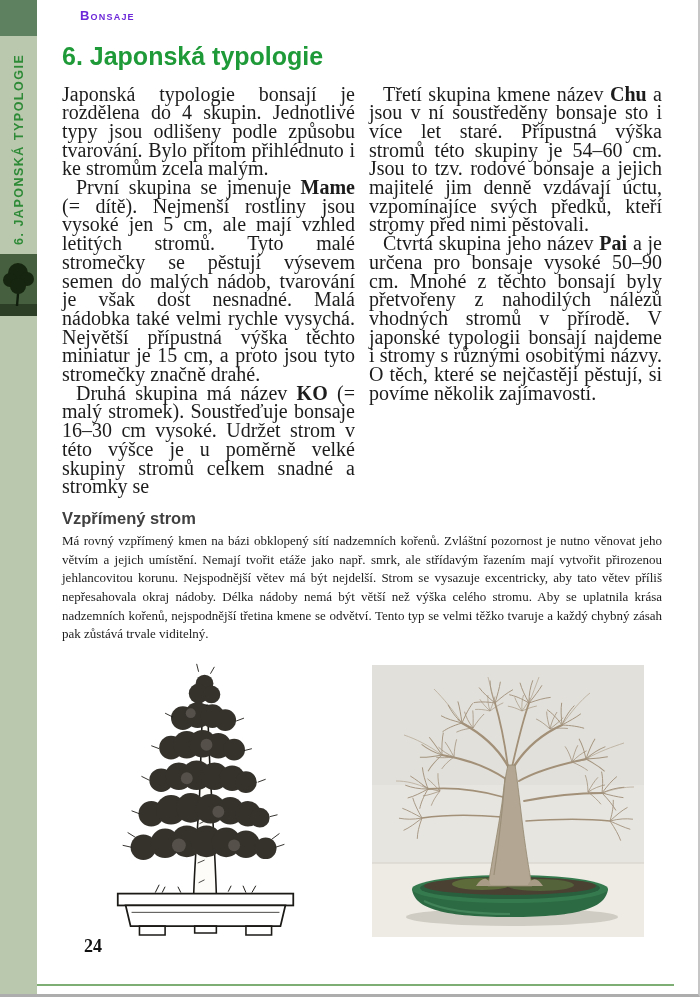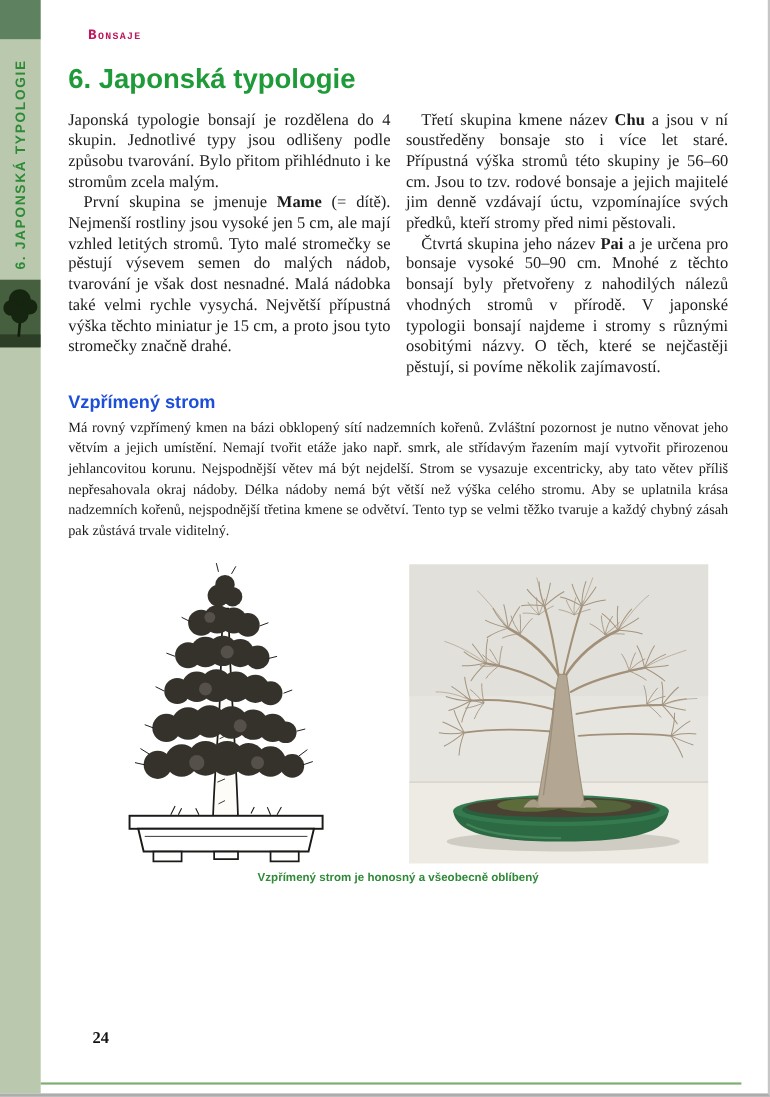--- a/index.html
+++ b/index.html
@@ -16,53 +16,53 @@
     position:absolute;left:0;top:34px;width:37px;height:230px;
     writing-mode:vertical-rl;transform:rotate(180deg);
     font-family:"Liberation Sans", sans-serif;font-weight:bold;font-size:12.5px;
     letter-spacing:1.5px;color:#2f8a38;display:flex;align-items:center;justify-content:center;
     white-space:nowrap;
   }
   .sidebar-thumb{position:absolute;left:0;top:254px;width:37px;height:62px;display:block;}
   
   .content{position:absolute;left:62px;top:0;width:600px;}
   .running-header{
-    margin-top:24px;font-family:Liberation Mono, monospace;font-variant:small-caps;
-    font-weight:bold;font-size:13px;letter-spacing:1.2px;color:#be185d;padding-left:18px;
+    margin-top:8px;font-family:Liberation Sans, sans-serif;font-variant:small-caps;
+    font-weight:bold;font-size:13px;letter-spacing:1.2px;color:#6d28d9;padding-left:18px;
   }
   .chapter-title{
     margin:20px 0 0 0;font-family:"Liberation Sans", sans-serif;font-weight:bold;
     font-size:25px;color:#1f9a38;line-height:1.1;
   }
   .columns{display:flex;gap:14px;margin-top:14px;}
   .col{flex:1;min-width:0;}
   .body-text p{
-    margin:0;font-size:15px;line-height:18.7px;text-align:justify;hyphens:auto;
+    margin:0;font-size:20px;line-height:18.7px;text-align:justify;hyphens:auto;
   }
   .body-text p.indent{text-indent:14px;}
   .body-text b{font-weight:bold;}
   .section-heading{
     margin:13px 0 4px 0;font-family:"Liberation Sans", sans-serif;font-weight:bold;
-    font-size:16.5px;color:#1d4ed8;
+    font-size:16.5px;color:#404040;
   }
   .section-paragraph{
     margin:0;font-size:13px;line-height:18.7px;text-align:justify;hyphens:auto;
   }
   
   .figure-row{
     margin-top:12px;display:flex;justify-content:space-between;align-items:flex-end;
     padding-left:34px;padding-right:18px;
   }
   .figure-caption{
     margin-top:7px;text-align:center;font-family:"Liberation Sans", sans-serif;
     font-weight:bold;font-size:10.5px;color:#2f8a38;
   }
   
   .page-number{
-    position:absolute;left:84px;top:936px;font-weight:bold;font-size:15px;color:#111;
+    position:absolute;left:84px;top:936px;font-weight:bold;font-size:18px;color:#111;
     font-family:"Liberation Serif", serif;
   }
   .footer-rule{position:absolute;left:37px;right:24px;top:984px;height:2px;background:#7fae75;}
 </style>
 </head>
 <body>
 
 <div class="page">
 
   <div class="chapter-square"></div>
@@ -81,23 +81,24 @@
   <div class="content">
 
     <div class="running-header">Bonsaje</div>
 
     <h1 class="chapter-title">6. Japonská typologie</h1>
 
     <div class="columns body-text">
       <div class="col">
         <p><span>Japonská typologie bonsají je rozdělena do 4 skupin. Jednotlivé typy jsou odlišeny podle způsobu tvarování. Bylo přitom přihlédnuto i ke stromům zcela malým.</span></p>
         <p class="indent"><span>První skupina se jmenuje </span><b>Mame</b><span> (= dítě). Nejmenší rostliny jsou vysoké jen 5 cm, ale mají vzhled letitých stromů. Tyto malé stromečky se pěstují výsevem semen do malých nádob, tvarování je však dost nesnadné. Malá nádobka také velmi rychle vysychá. Největší přípustná výška těchto miniatur je 15 cm, a proto jsou tyto stromečky značně drahé.</span></p>
+        <p class="indent"><span>Druhá skupina má název </span><b>KO</b><span> (= malý stromek). Soustřeďuje bonsaje 16–30 cm vysoké. Udržet strom v této výšce je u poměrně velké skupiny stromů celkem snadné a stromky se</span></p>
       </div>
       <div class="col">
-        <p class="indent"><span>Třetí skupina kmene název </span><b>Chu</b><span> a jsou v ní soustředěny bonsaje sto i více let staré. Přípustná výška stromů této skupiny je 56–60 cm. Jsou to tzv. rodové bonsaje a jejich majitelé jim denně vzdávají úctu, vzpomínajíce svých předků, kteří stromy před nimi pěstovali.</span></p>
+        <p class="indent"><span>Třetí skupina kmene název </span><b>Chu</b><span> a jsou v ní soustředěny bonsaje sto i více let staré. Přípustná výška stromů této skupiny je 54–60 cm. Jsou to tzv. rodové bonsaje a jejich majitelé jim denně vzdávají úctu, vzpomínajíce svých předků, kteří stromy před nimi pěstovali.</span></p>
         <p class="indent"><span>Čtvrtá skupina jeho název </span><b>Pai</b><span> a je určena pro bonsaje vysoké 50–90 cm. Mnohé z těchto bonsají byly přetvořeny z nahodilých nálezů vhodných stromů v přírodě. V japonské typologii bonsají najdeme i stromy s různými osobitými názvy. O těch, které se nejčastěji pěstují, si povíme několik zajímavostí.</span></p>
       </div>
     </div>
 
     <h2 class="section-heading">Vzpřímený strom</h2>
     <p class="section-paragraph">Má rovný vzpřímený kmen na bázi obklopený sítí nadzemních kořenů. Zvláštní pozornost je nutno věnovat jeho větvím a jejich umístění. Nemají tvořit etáže jako např. smrk, ale střídavým řazením mají vytvořit přirozenou jehlancovitou korunu. Nejspodnější větev má být nejdelší. Strom se vysazuje excentricky, aby tato větev příliš nepřesahovala okraj nádoby. Délka nádoby nemá být větší než výška celého stromu. Aby se uplatnila krása nadzemních kořenů, nejspodnější třetina kmene se odvětví. Tento typ se velmi těžko tvaruje a každý chybný zásah pak zůstává trvale viditelný.</p>
 
     <div class="figure-row">
 
       <svg viewBox="0 0 225 285" width="222" height="281" aria-hidden="true">
@@ -229,20 +230,19 @@
         <ellipse cx="168" cy="220" rx="34" ry="6" fill="#54633a"></ellipse>
         <ellipse cx="138" cy="216" rx="22" ry="5" fill="#6b7a45"></ellipse>
 
         <path d="M116,221 C120,196 126,165 130,138 C132,120 134,108 136,100 L143,100 C145,112 147,130 150,155 C153,180 157,205 160,221 Z" fill="#b3a793" stroke="#93866f" stroke-width="0.8"></path>
         <path d="M104,221 C110,212 116,211 119,221 Z M155,221 C160,211 166,213 171,221 Z" fill="#a89b86"></path>
         <path d="M133,112 C131,140 127,175 122,210" stroke="#9c8f7a" stroke-width="1.2" fill="none"></path>
       </svg>
 
     </div>
 
-    <div class="figure-caption">Vzpřímený strom je honosný a všeobecně oblíbený</div>
 
   </div>
 
   <div class="page-number">24</div>
   <div class="footer-rule"></div>
 
 </div>
 
 </body></html>

